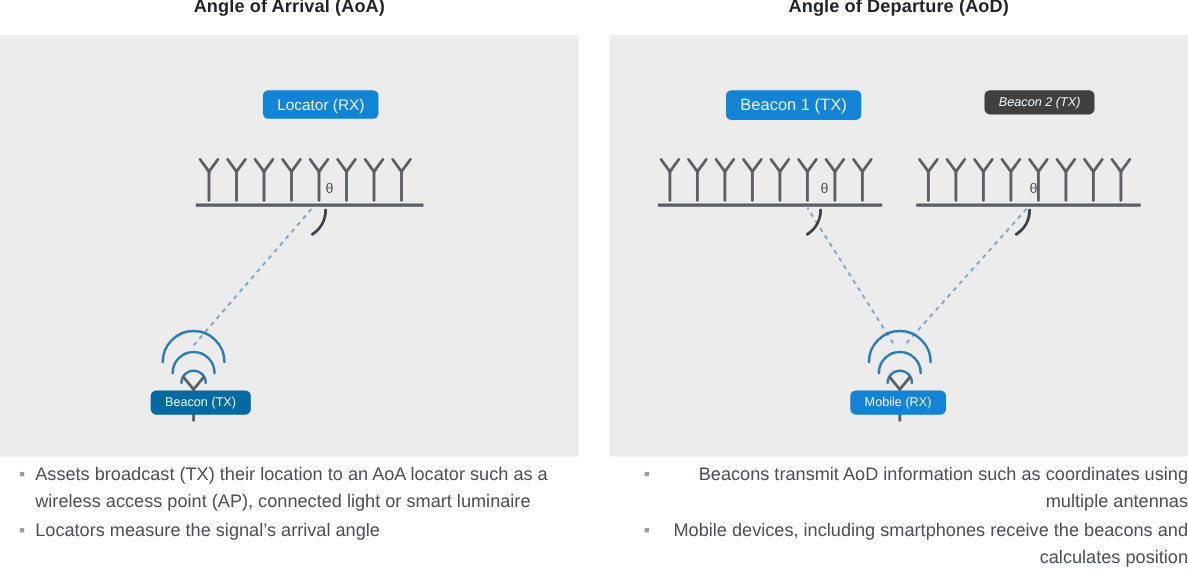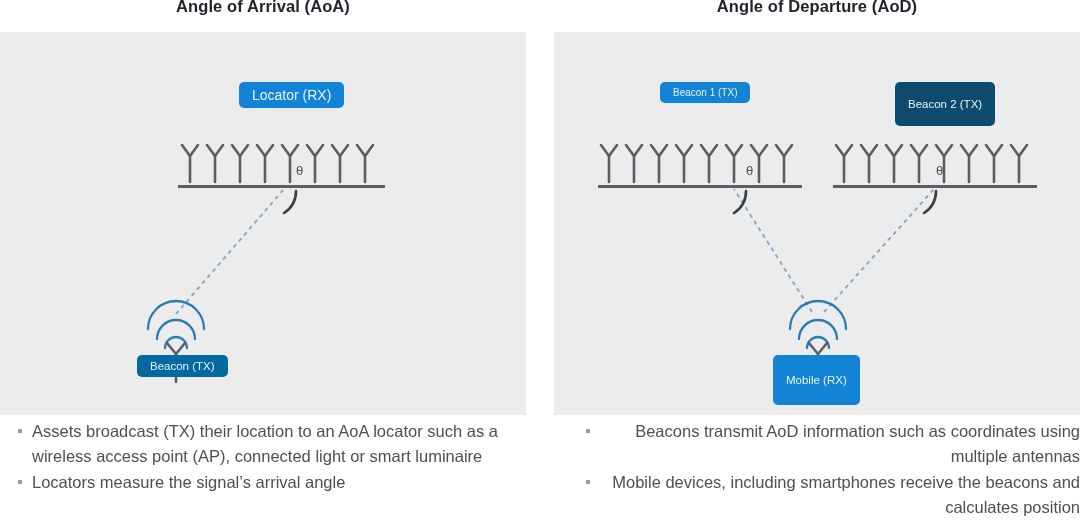--- a/index.html
+++ b/index.html
@@ -175,30 +175,30 @@
           <path d="M253,316 A 11 11 0 0 1 275,316" stroke-width="2.3"></path>
         </g>
 
         <g>
           <path d="M264,350 L264,322" stroke="#5a5f66" stroke-width="2.6" stroke-linecap="round"></path>
           <path d="M255,311 L264,322 L273,311" stroke="#5a5f66" stroke-width="2.6" fill="none" stroke-linecap="round" stroke-linejoin="round"></path>
         </g>
       </svg>
 
       <div style="position:absolute; left:106px; top:50px; background:#1383d6; color:#e8f2fb;
-                  font-size:10px; padding:5px 13px; border-radius:5px; white-space:nowrap;">Beacon 1 (TX)</div>
-
-      <div style="position:absolute; left:341px; top:50px; background:#0c4a6e; color:#e8f2fb;
-                  font-size:11.5px; padding:16px 13px; border-radius:5px; white-space:nowrap;">Beacon 2 (TX)</div>
+                  font-size:15px; padding:5px 13px; border-radius:5px; white-space:nowrap;">Beacon 1 (TX)</div>
+
+      <div style="position:absolute; left:341px; top:50px; background:#404040; color:#e8f2fb;
+                  font-size:11.5px; padding:5px 13px; border-radius:5px; white-space:nowrap;font-style:italic;">Beacon 2 (TX)</div>
 
       <div style="position:absolute; left:192px; top:131px; color:#4c4f56; font-size:13px;">θ</div>
       <div style="position:absolute; left:382px; top:131px; color:#4c4f56; font-size:13px;">θ</div>
 
       <div style="position:absolute; left:219px; top:323px; background:#1383d6; color:#e8f2fb;
-                  font-size:11.5px; padding:19px 13px; border-radius:5px; white-space:nowrap;">Mobile (RX)</div>
+                  font-size:11.5px; padding:5px 13px; border-radius:5px; white-space:nowrap;">Mobile (RX)</div>
     </div>
 
     <ul class="bullets">
       <li>
         <span class="dot"></span>
         <span>Beacons transmit AoD information such as coordinates using multiple antennas</span>
       </li>
       <li>
         <span class="dot"></span>
         <span>Mobile devices, including smartphones receive the beacons and calculates position</span>

